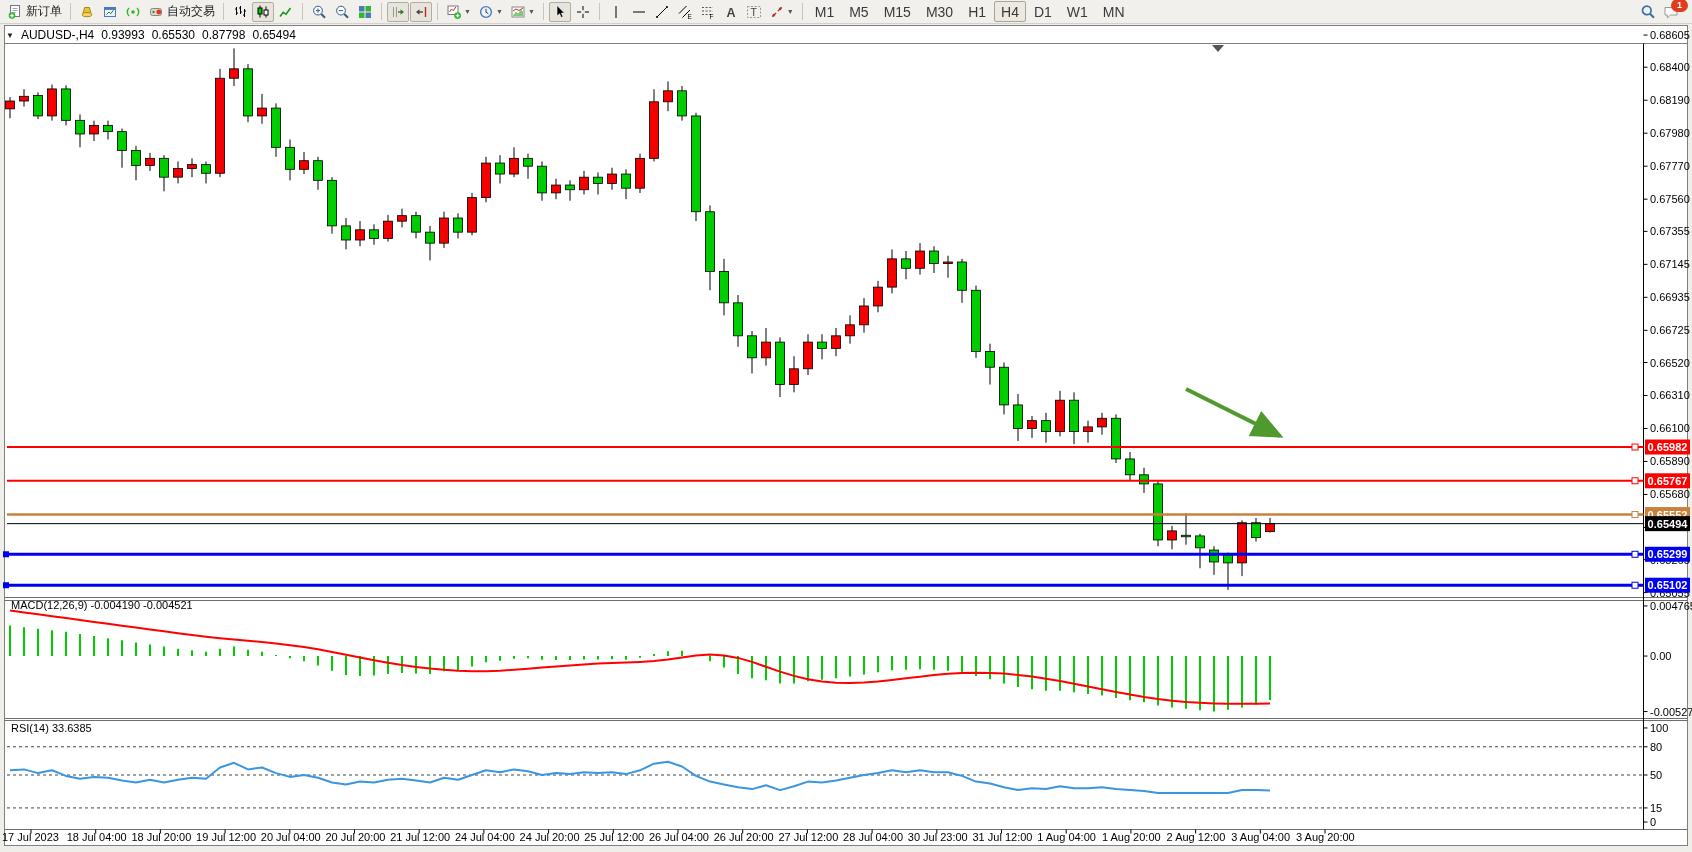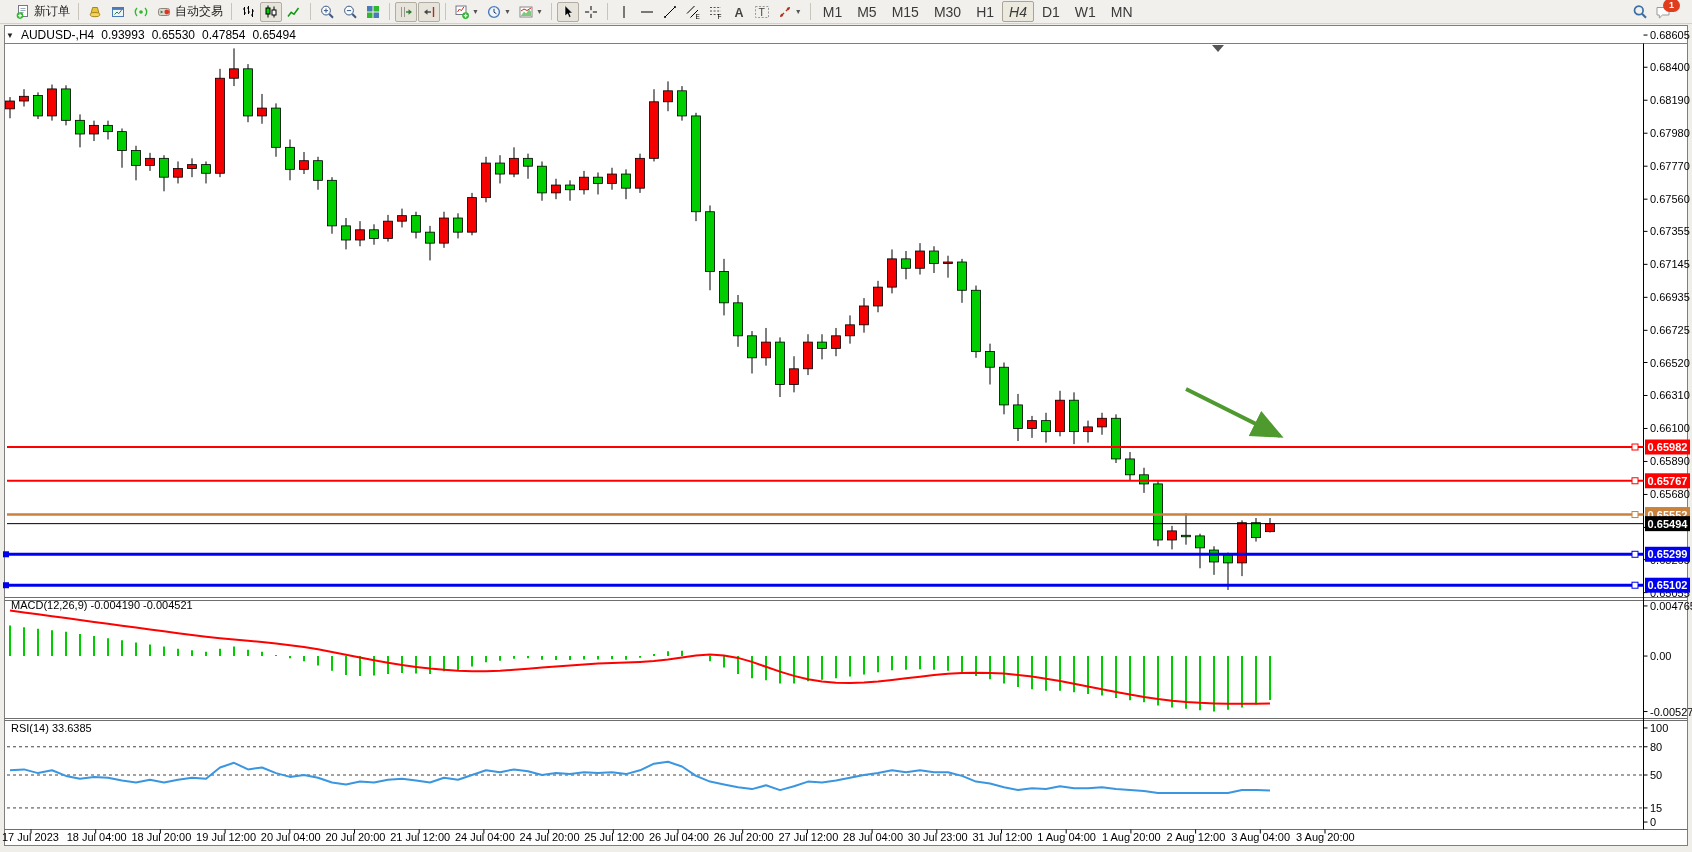--- a/index.html
+++ b/index.html
@@ -4,37 +4,37 @@
 <style>
   html,body{margin:0;padding:0;}
   body{
     width:1692px;height:852px;position:relative;overflow:hidden;
     background:#f0eee8;font-family:"Liberation Sans",sans-serif;
     -webkit-font-smoothing:antialiased;
   }
   
   #toolbar{
     position:absolute;left:0;top:0;width:1692px;height:24px;
-    display:flex;align-items:center;padding:0 12px;box-sizing:border-box;
+    display:flex;align-items:center;padding:0 4px;box-sizing:border-box;
     background:#f2f0ec;border-bottom:1px solid #d5d1c8;gap:1px;z-index:30;
   }
   .tbtn{
     height:20px;min-width:22px;display:flex;align-items:center;justify-content:center;
     border:1px solid transparent;border-radius:2px;padding:0 2px;box-sizing:border-box;
     font-size:12px;color:#222;cursor:default;white-space:nowrap;
   }
   .tbtn.pressed{background:#e7e4db;border-color:#b2ada2;}
   .tbtn .lbl{margin-left:3px;}
   .tbtn .caret{font-size:7px;color:#555;margin-left:2px;}
   .sep{width:1px;height:17px;background:#c9c5bb;margin:0 4px;}
   .tf{
     height:19px;padding:0 6px;display:flex;align-items:center;justify-content:center;
     font-size:14px;color:#3a3a3a;border:1px solid transparent;border-radius:2px;
   }
-  .tf.pressed{background:#eceade;border-color:#a8a49a;font-style:italic;}
+  .tf.pressed{background:#eceade;border-color:#a8a49a;}
   #tb-spacer{flex:1;}
   #chat-wrap{position:relative;margin-right:6px;}
   #chat-badge{
     position:absolute;top:-4px;right:-7px;min-width:13px;height:13px;border-radius:8px;
     background:#e03c1e;color:#fff;font-size:9px;display:flex;align-items:center;
     justify-content:center;padding:0 2px;font-weight:bold;
   }
   
   #title-row{
     position:absolute;left:6px;top:27px;height:16px;z-index:20;
@@ -719,15 +719,15 @@
       <line x1="1186" y1="389" x2="1280" y2="436" stroke="#4e9a2e" stroke-width="4" marker-end="url(#ah)"></line>
     </g>
     <path d="M1212 45h12l-6 7z" fill="#555"></path>
   </svg>
 
 <div id="title-row">
   <span class="tri">▼</span>
   <span>AUDUSD-,H4</span>
   <span>0.93993</span>
   <span>0.65530</span>
-  <span>0.47854</span>
+  <span>0.87798</span>
   <span>0.65494</span>
 </div>
 
 </body></html>

